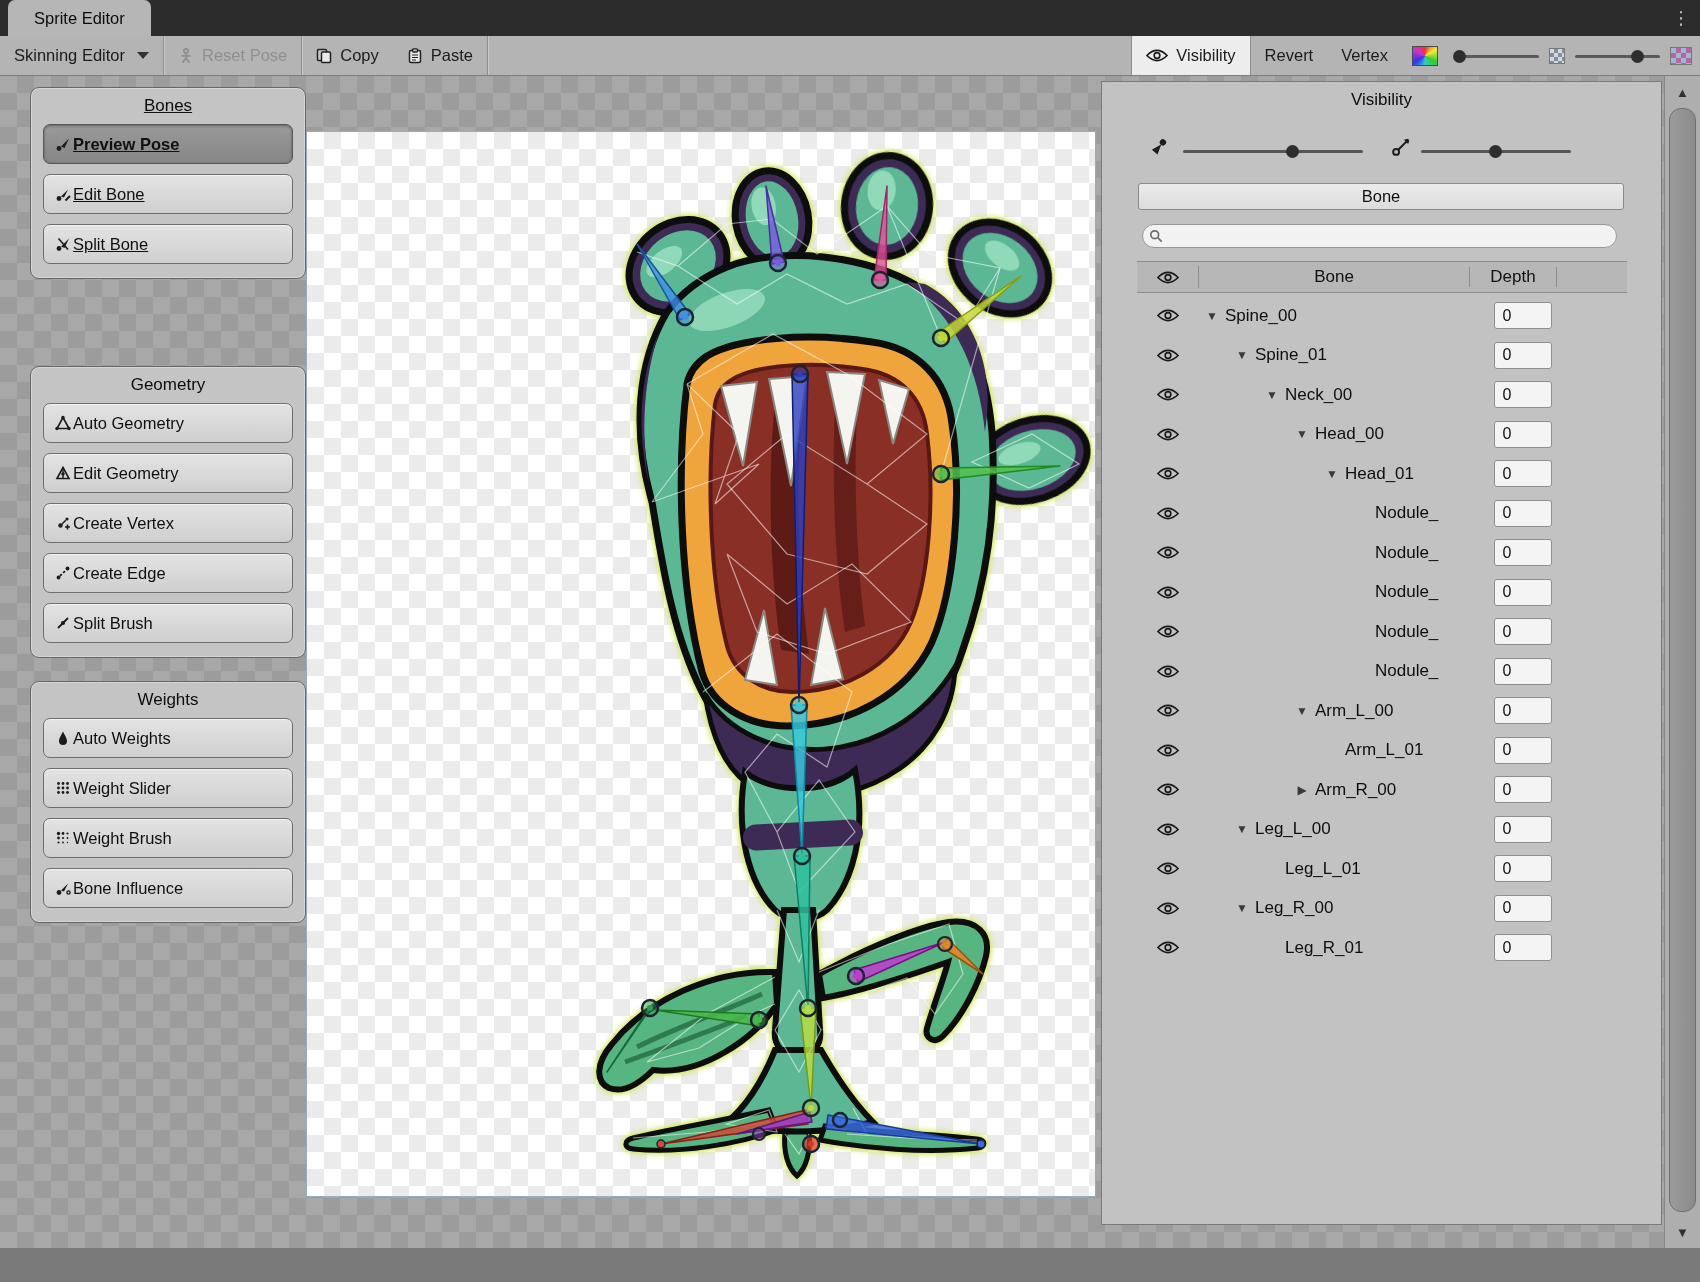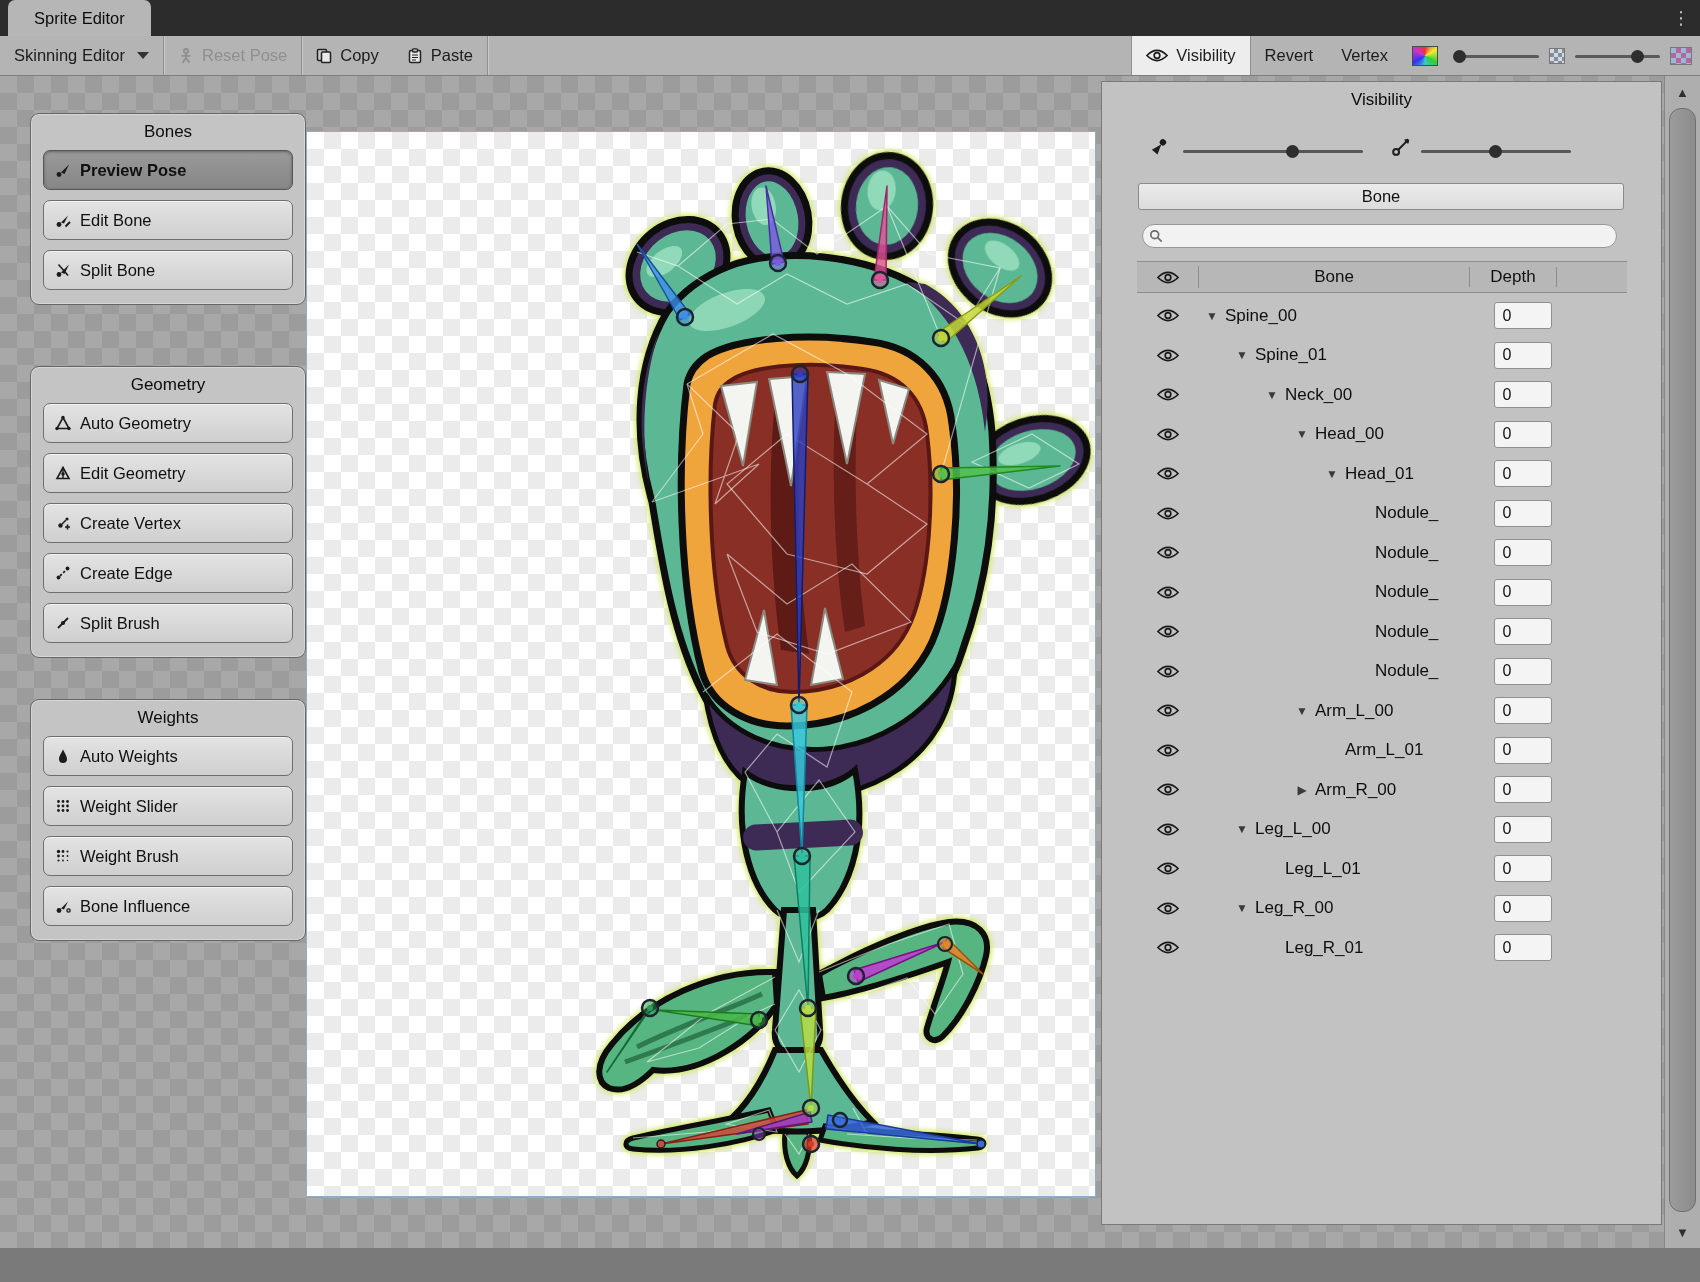--- a/index.html
+++ b/index.html
@@ -39,28 +39,28 @@
     background-size:34px 34px;background-position:0 0,17px 17px;}
   .canvas{position:absolute;left:307px;top:56px;width:788px;height:1064px;outline:1px solid #93aec4;
     background-color:#ffffff;
     background-image:linear-gradient(45deg,#ebebeb 25%,transparent 25%,transparent 75%,#ebebeb 75%),linear-gradient(45deg,#ebebeb 25%,transparent 25%,transparent 75%,#ebebeb 75%);
     background-size:34px 34px;background-position:0 0,17px 17px;}
   .sprite-body{filter:drop-shadow(0 0 3px #d8ea6e) drop-shadow(0 0 1px #cfe45a);}
 
   
   .group{position:absolute;left:30px;width:276px;background:#c4c4c4;border:1px solid #666;border-radius:9px;padding:6px 12px 14px 12px;box-shadow:0 0 0 1px #d6d6d6 inset;}
   .group-title{text-align:center;font-size:17px;padding:2px 0 8px 0;color:#0d0d0d;}
-  .tool-btn{display:flex;align-items:center;gap:9px;width:100%;height:40px;margin-top:10px;padding:0 11px;
+  .tool-btn{display:flex;align-items:center;gap:2px;width:100%;height:40px;margin-top:10px;padding:0 11px;
     background:linear-gradient(#e3e3e3,#cfcfcf);border:1px solid #6e6e6e;border-radius:7px;font-size:16.5px;color:#101010;cursor:pointer;box-shadow:inset 0 1px 0 #f2f2f2;}
   .tool-btn:first-of-type{margin-top:0;}
   .tool-btn.active{background:linear-gradient(#9a9a9a,#868686);border-color:#565656;font-weight:bold;box-shadow:inset 0 1px 3px rgba(0,0,0,.35);}
   .tool-btn svg{flex:none;}
-  .g-bones{top:37px;}
+  .g-bones{top:11px;text-decoration:underline;}
   .g-geometry{top:290px;}
-  .g-weights{top:623px;}
+  .g-weights{top:605px;}
 
   
   .vis-panel{position:absolute;left:1101px;top:5px;width:561px;height:1144px;background:#c2c2c2;border:1px solid #7a7a7a;}
   .vis-title{text-align:center;font-size:17px;padding-top:8px;color:#0d0d0d;}
   .vslider-row{position:absolute;left:0;top:50px;width:100%;height:34px;}
   .vs-icon{position:absolute;top:4px;}
   .vslider{position:absolute;top:18px;height:3px;background:#565656;border-radius:2px;cursor:pointer;}
   .vslider .knob{position:absolute;top:-5px;width:13px;height:13px;border-radius:50%;background:#2e2e2e;}
   .bone-tab{position:absolute;left:36px;top:101px;width:486px;height:27px;background:linear-gradient(#ebebeb,#dcdcdc);border:1px solid #8a8a8a;border-radius:3px;font-size:16.5px;color:#111;cursor:pointer;}
   .search-wrap{position:absolute;left:40px;top:142px;width:475px;height:24px;}

